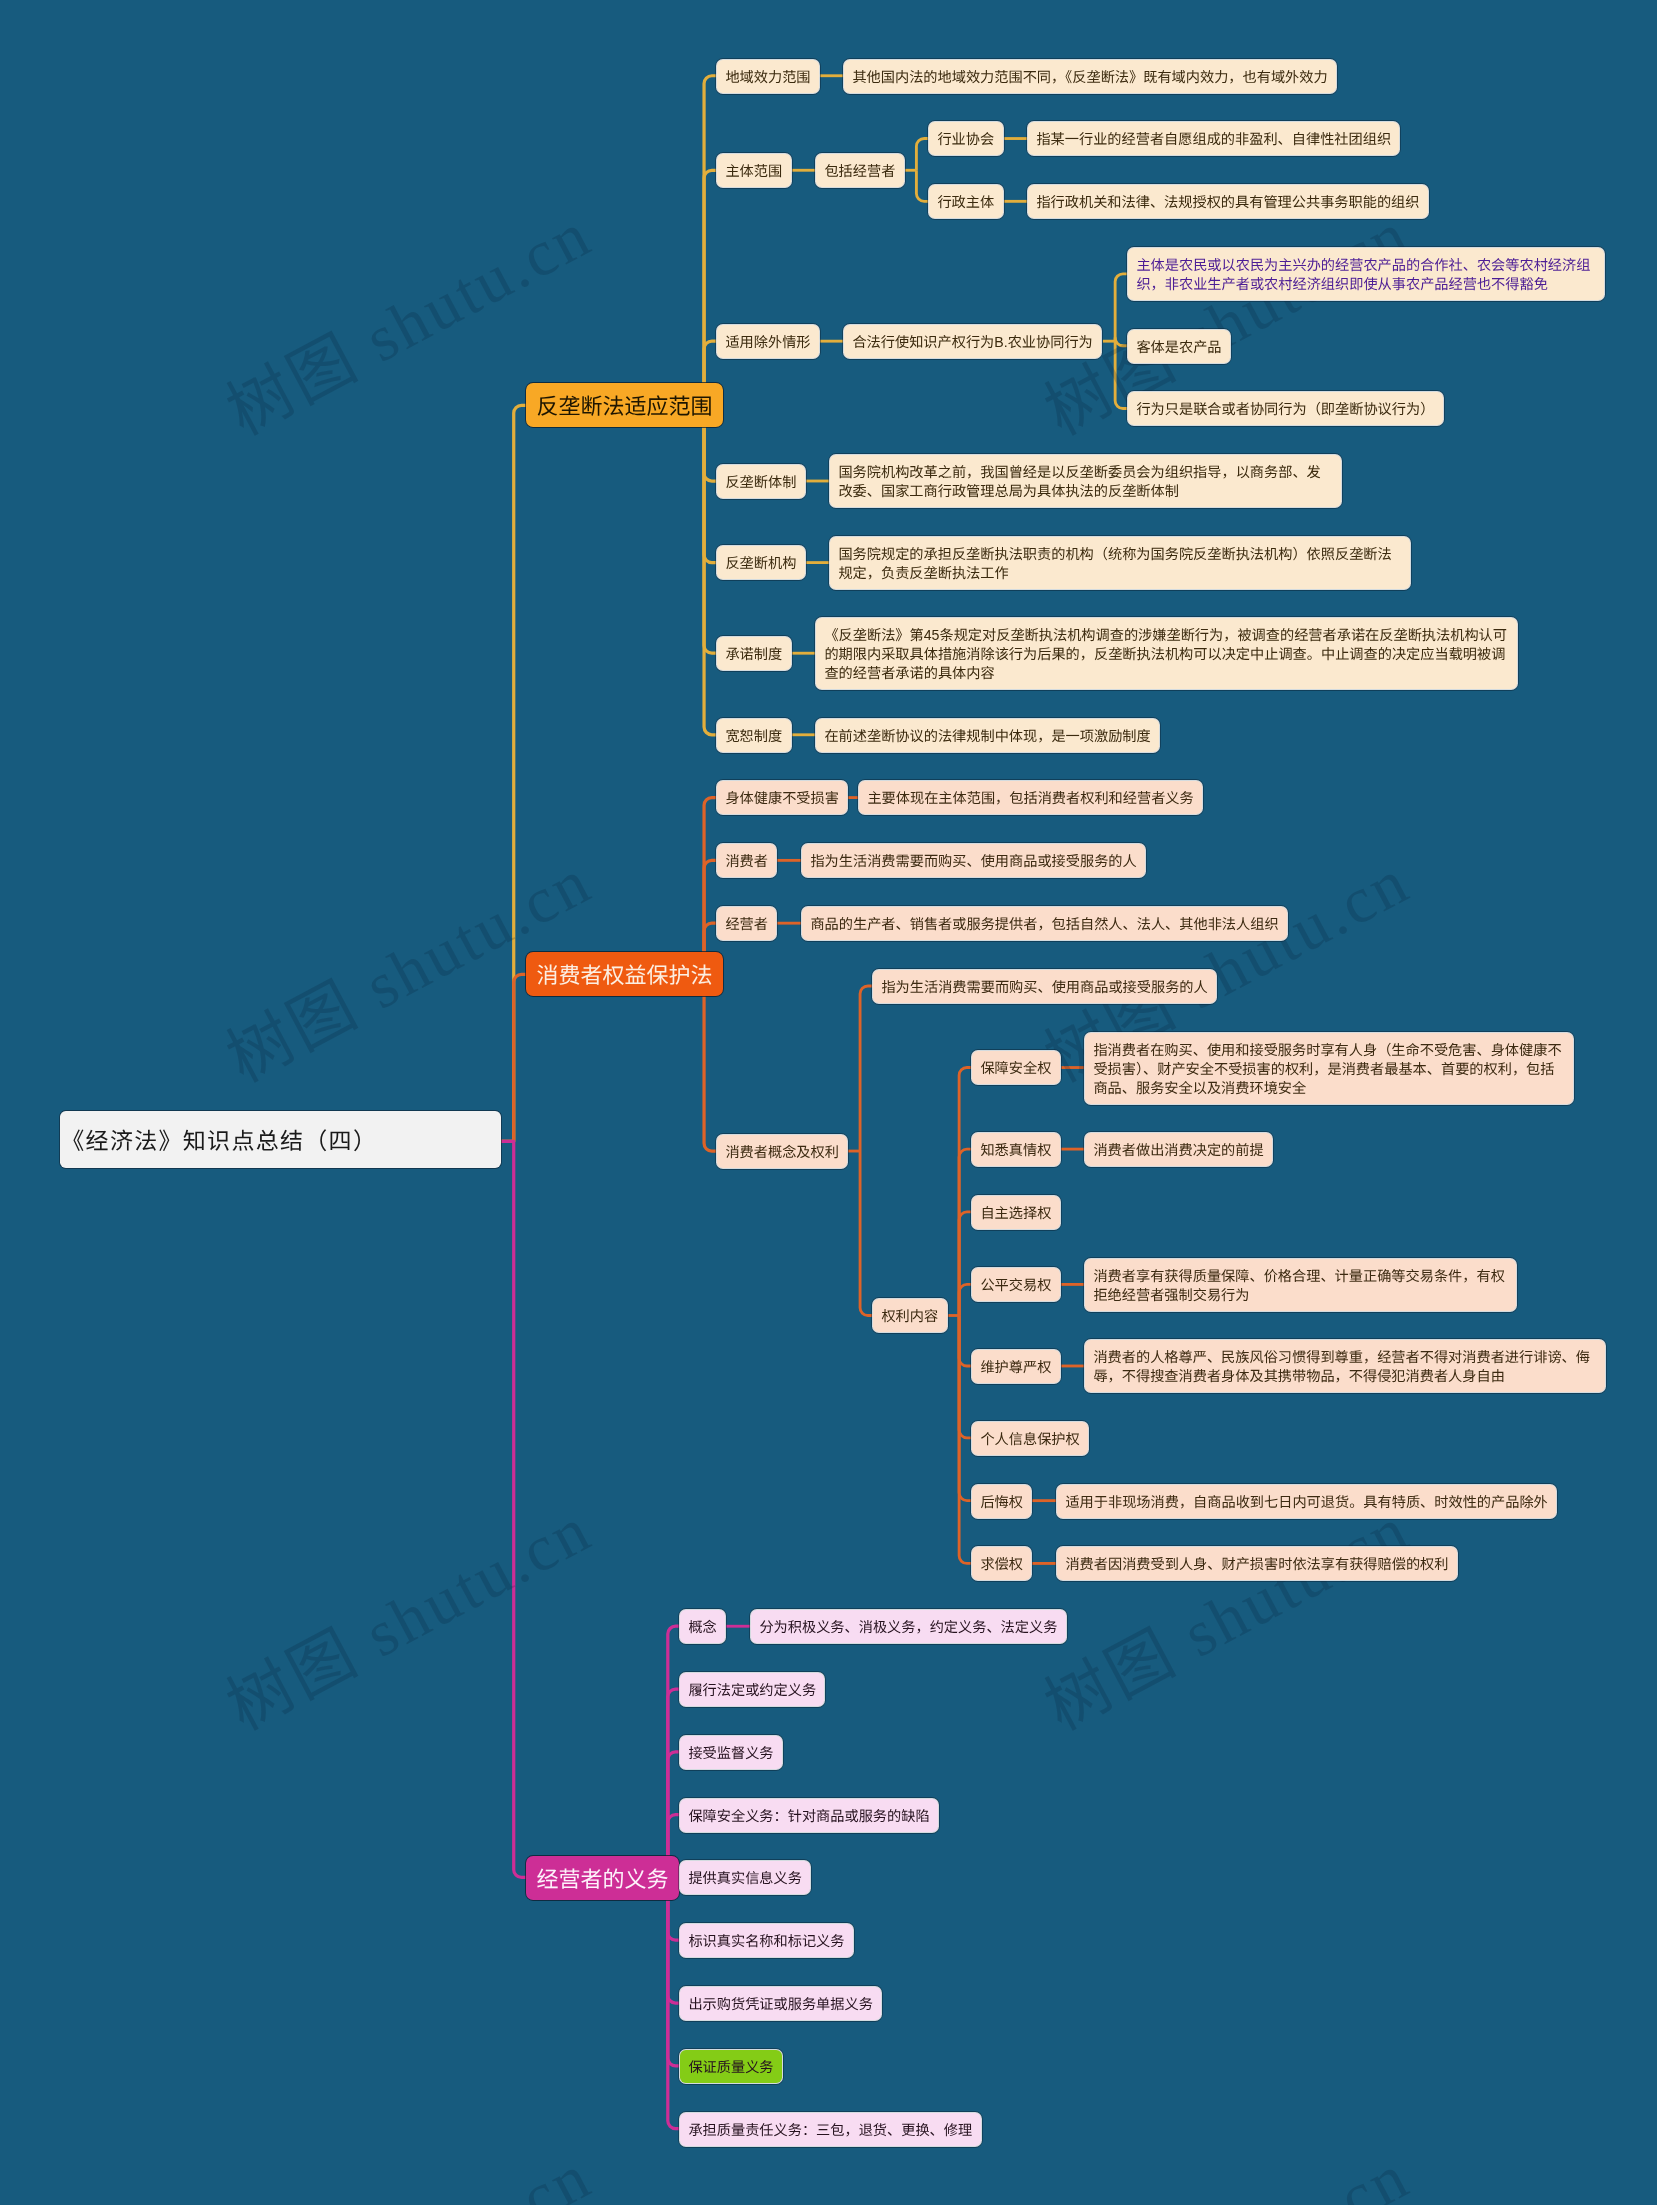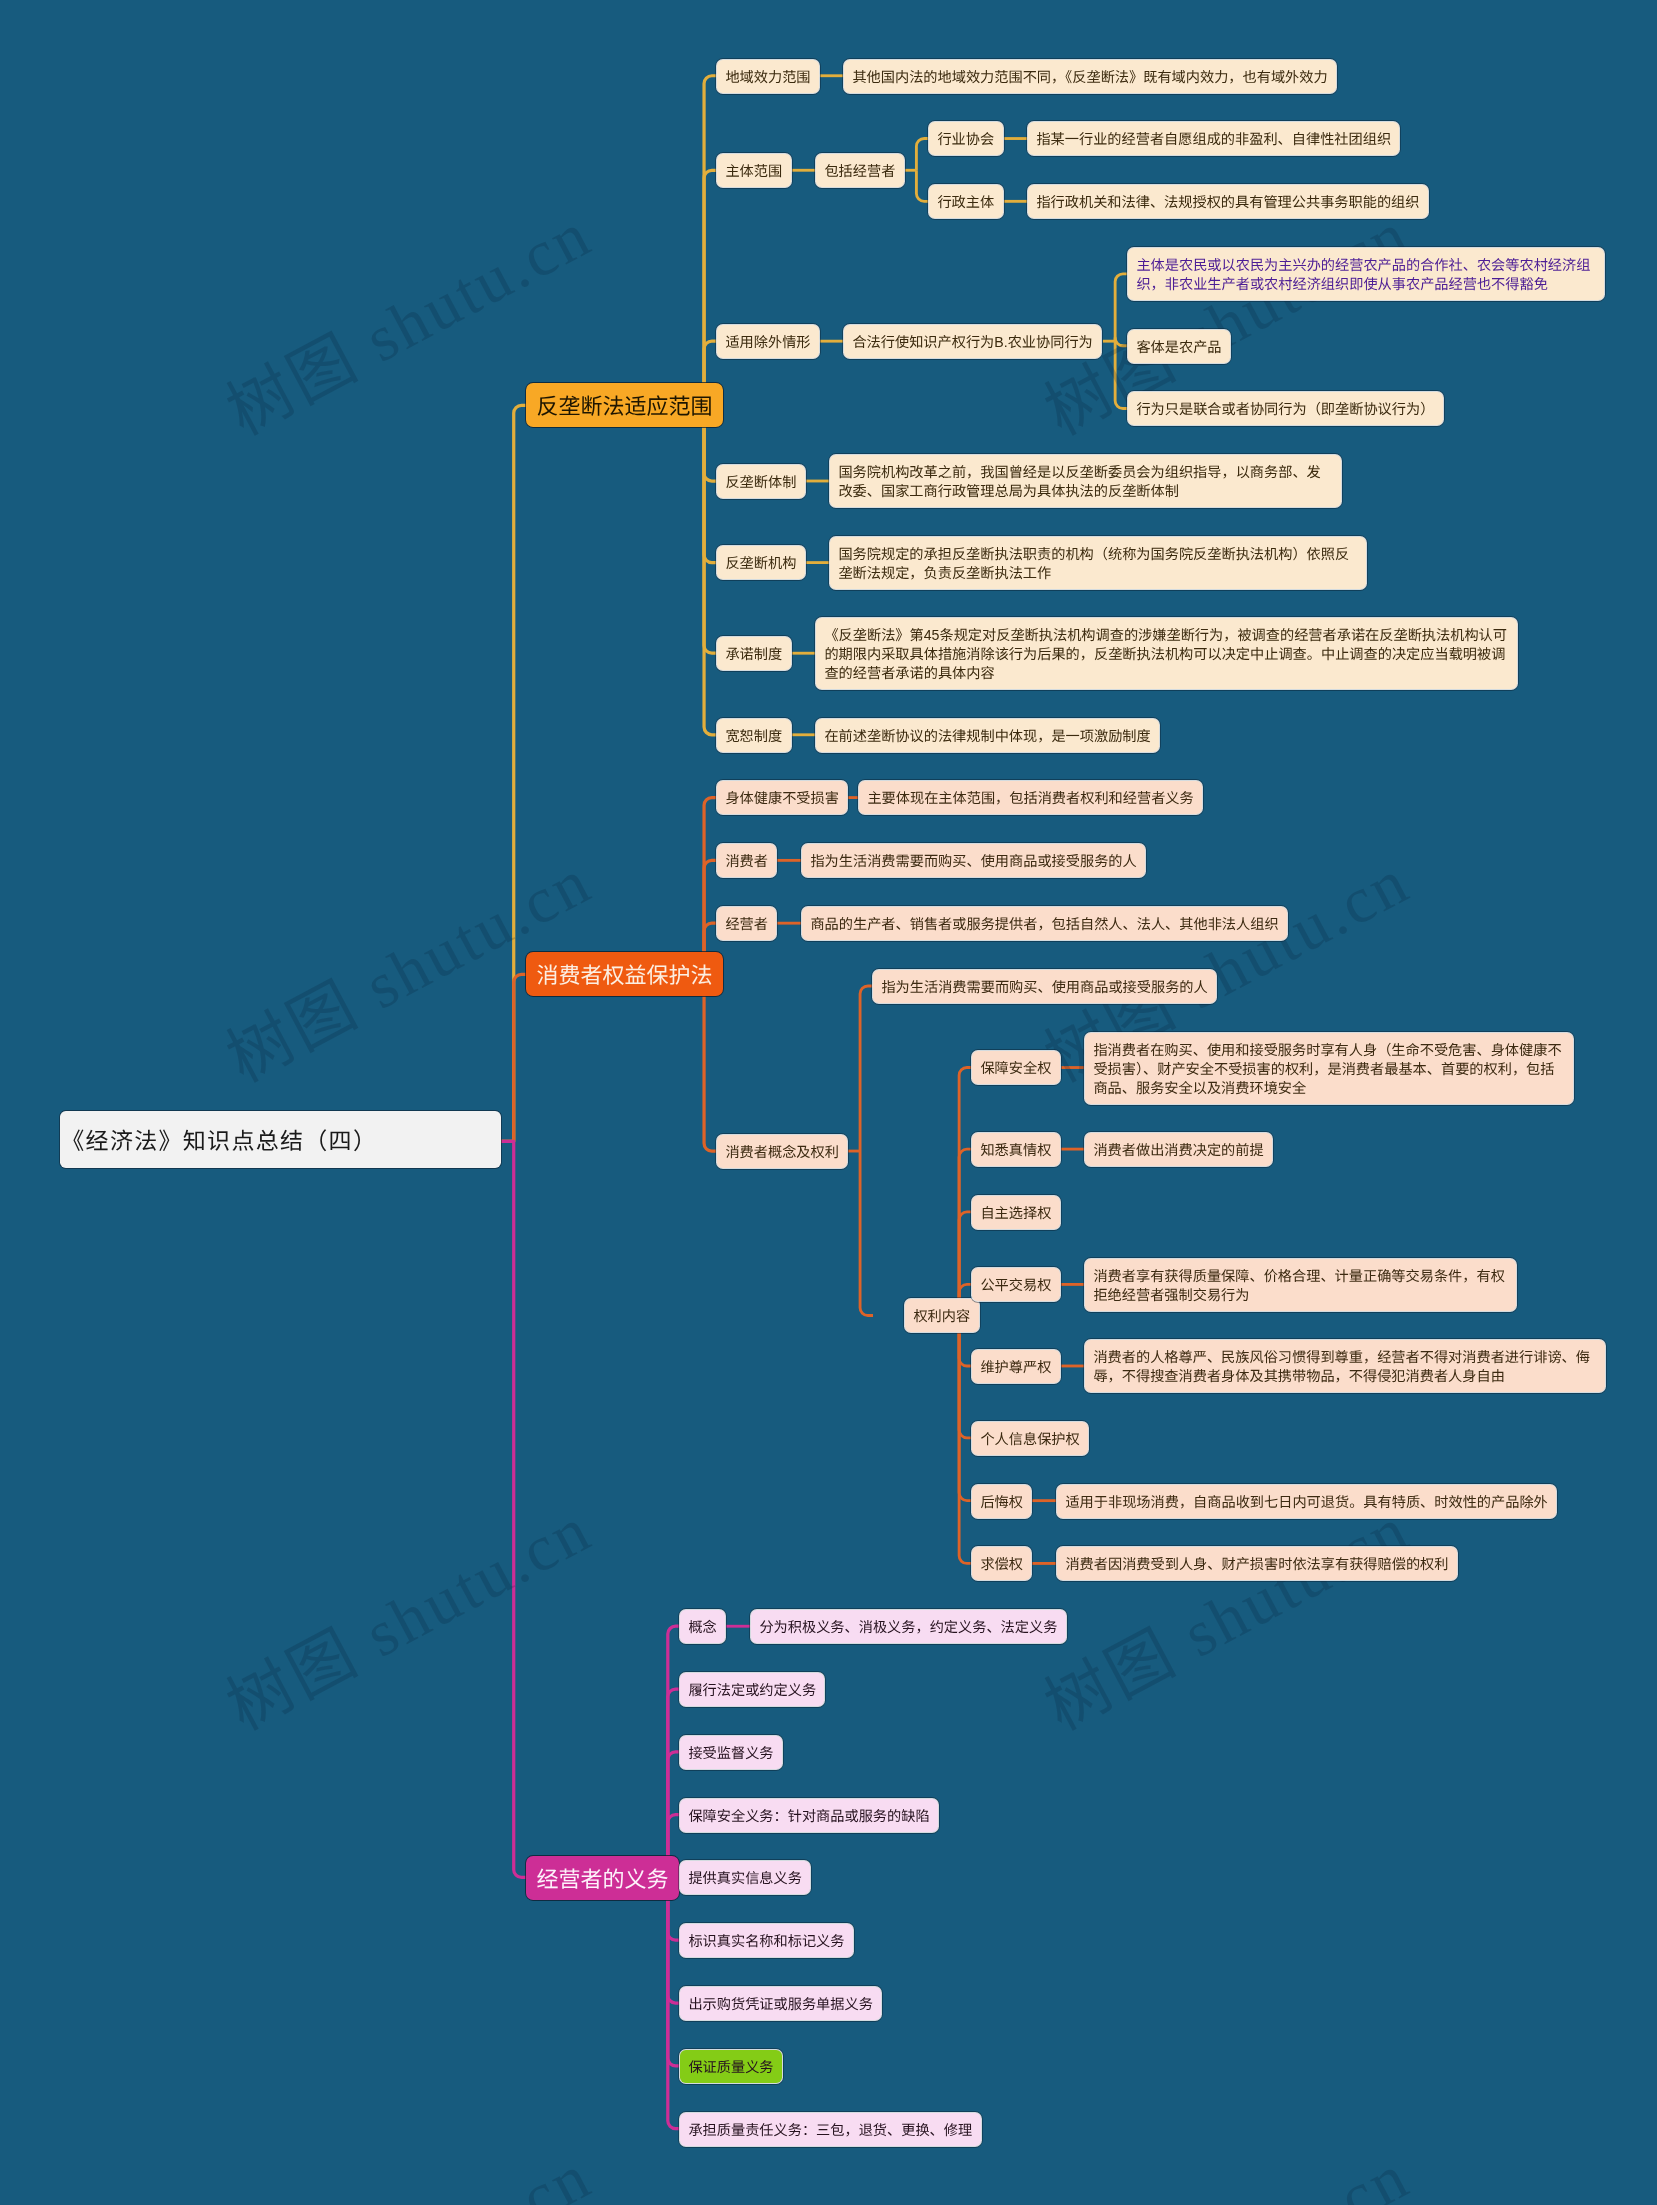--- a/index.html
+++ b/index.html
@@ -145,35 +145,35 @@
     <div class="node" style="background: rgb(251, 233, 207); color: rgb(59, 42, 14); left: 929px; top: 185px;"><span>行政主体</span></div>
     <div class="node" style="background: rgb(251, 233, 207); color: rgb(59, 42, 14); left: 1028px; top: 185px;"><span>指行政机关和法律、法规授权的具有管理公共事务职能的组织</span></div>
     <div class="node" style="background: rgb(251, 233, 207); color: rgb(59, 42, 14); left: 717px; top: 325px;"><span>适用除外情形</span></div>
     <div class="node" style="background: rgb(251, 233, 207); color: rgb(59, 42, 14); left: 844px; top: 325px;"><span>合法行使知识产权行为B.农业协同行为</span></div>
     <div class="node" style="background: rgb(251, 233, 207); color: #4c1d95; width: 476px; left: 1128px; top: 248px;"><span>主体是农民或以农民为主兴办的经营农产品的合作社、农会等农村经济组织，非农业生产者或农村经济组织即使从事农产品经营也不得豁免</span></div>
     <div class="node" style="background: rgb(251, 233, 207); color: rgb(59, 42, 14); left: 1128px; top: 330px;"><span>客体是农产品</span></div>
     <div class="node" style="background: rgb(251, 233, 207); color: rgb(59, 42, 14); left: 1128px; top: 392px;"><span>行为只是联合或者协同行为（即垄断协议行为）</span></div>
     <div class="node" style="background: rgb(251, 233, 207); color: rgb(59, 42, 14); left: 717px; top: 465px;"><span>反垄断体制</span></div>
     <div class="node" style="background: rgb(251, 233, 207); color: rgb(59, 42, 14); width: 511px; left: 830px; top: 455px;"><span>国务院机构改革之前，我国曾经是以反垄断委员会为组织指导，以商务部、发改委、国家工商行政管理总局为具体执法的反垄断体制</span></div>
     <div class="node" style="background: rgb(251, 233, 207); color: rgb(59, 42, 14); left: 717px; top: 546px;"><span>反垄断机构</span></div>
-    <div class="node" style="background: rgb(251, 233, 207); color: rgb(59, 42, 14); width: 536px; left: 830px; top: 537px;"><span>国务院规定的承担反垄断执法职责的机构（统称为国务院反垄断执法机构）依照反垄断法规定，负责反垄断执法工作</span></div>
+    <div class="node" style="background: rgb(251, 233, 207); color: rgb(59, 42, 14); width: 580px; left: 830px; top: 537px;"><span>国务院规定的承担反垄断执法职责的机构（统称为国务院反垄断执法机构）依照反垄断法规定，负责反垄断执法工作</span></div>
     <div class="node" style="background: rgb(251, 233, 207); color: rgb(59, 42, 14); left: 717px; top: 637px; text-align: center;"><span>承诺制度</span></div>
     <div class="node" style="background: rgb(251, 233, 207); color: rgb(59, 42, 14); width: 701px; left: 816px; top: 618px;"><span>《反垄断法》第45条规定对反垄断执法机构调查的涉嫌垄断行为，被调查的经营者承诺在反垄断执法机构认可的期限内采取具体措施消除该行为后果的，反垄断执法机构可以决定中止调查。中止调查的决定应当载明被调查的经营者承诺的具体内容</span></div>
     <div class="node" style="background: rgb(251, 233, 207); color: rgb(59, 42, 14); left: 717px; top: 719px;"><span>宽恕制度</span></div>
     <div class="node" style="background: rgb(251, 233, 207); color: rgb(59, 42, 14); left: 816px; top: 719px;"><span>在前述垄断协议的法律规制中体现，是一项激励制度</span></div>
     <div class="node topic" style="background: rgb(239, 90, 16); color: rgb(252, 239, 226); left: 526px; top: 952px;"><span>消费者权益保护法</span></div>
     <div class="node" style="background: rgb(251, 221, 203); color: rgb(60, 42, 17); left: 717px; top: 781px;"><span>身体健康不受损害</span></div>
     <div class="node" style="background: rgb(251, 221, 203); color: rgb(60, 42, 17); left: 859px; top: 781px;"><span>主要体现在主体范围，包括消费者权利和经营者义务</span></div>
     <div class="node" style="background: rgb(251, 221, 203); color: rgb(60, 42, 17); left: 717px; top: 844px;"><span>消费者</span></div>
     <div class="node" style="background: rgb(251, 221, 203); color: rgb(60, 42, 17); left: 802px; top: 844px;"><span>指为生活消费需要而购买、使用商品或接受服务的人</span></div>
     <div class="node" style="background: rgb(251, 221, 203); color: rgb(60, 42, 17); left: 717px; top: 907px;"><span>经营者</span></div>
     <div class="node" style="background: rgb(251, 221, 203); color: rgb(60, 42, 17); left: 802px; top: 907px;"><span>商品的生产者、销售者或服务提供者，包括自然人、法人、其他非法人组织</span></div>
     <div class="node" style="background: rgb(251, 221, 203); color: rgb(60, 42, 17); left: 717px; top: 1135px;"><span>消费者概念及权利</span></div>
     <div class="node" style="background: rgb(251, 221, 203); color: rgb(60, 42, 17); left: 873px; top: 970px;"><span>指为生活消费需要而购买、使用商品或接受服务的人</span></div>
-    <div class="node" style="background: rgb(251, 221, 203); color: rgb(60, 42, 17); left: 873px; top: 1299px; margin-left: 32px;"><span>权利内容</span></div>
+    <div class="node" style="background: rgb(251, 221, 203); color: rgb(60, 42, 17); left: 873px; top: 1299px;"><span>权利内容</span></div>
     <div class="node" style="background: rgb(251, 221, 203); color: rgb(60, 42, 17); left: 972px; top: 1051px;"><span>保障安全权</span></div>
     <div class="node" style="background: rgb(251, 221, 203); color: rgb(60, 42, 17); width: 488px; left: 1085px; top: 1033px;"><span>指消费者在购买、使用和接受服务时享有人身（生命不受危害、身体健康不受损害）、财产安全不受损害的权利，是消费者最基本、首要的权利，包括商品、服务安全以及消费环境安全</span></div>
     <div class="node" style="background: rgb(251, 221, 203); color: rgb(60, 42, 17); left: 972px; top: 1133px;"><span>知悉真情权</span></div>
     <div class="node" style="background: rgb(251, 221, 203); color: rgb(60, 42, 17); left: 1085px; top: 1133px;"><span>消费者做出消费决定的前提</span></div>
     <div class="node" style="background: rgb(251, 221, 203); color: rgb(60, 42, 17); left: 972px; top: 1196px;"><span>自主选择权</span></div>
     <div class="node" style="background: rgb(251, 221, 203); color: rgb(60, 42, 17); left: 972px; top: 1268px;"><span>公平交易权</span></div>
     <div class="node" style="background: rgb(251, 221, 203); color: rgb(60, 42, 17); width: 431px; left: 1085px; top: 1259px;"><span>消费者享有获得质量保障、价格合理、计量正确等交易条件，有权拒绝经营者强制交易行为</span></div>
     <div class="node" style="background: rgb(251, 221, 203); color: rgb(60, 42, 17); left: 972px; top: 1350px;"><span>维护尊严权</span></div>
     <div class="node" style="background: rgb(251, 221, 203); color: rgb(60, 42, 17); width: 520px; left: 1085px; top: 1340px;"><span>消费者的人格尊严、民族风俗习惯得到尊重，经营者不得对消费者进行诽谤、侮辱，不得搜查消费者身体及其携带物品，不得侵犯消费者人身自由</span></div>
     <div class="node" style="background: rgb(251, 221, 203); color: rgb(60, 42, 17); left: 972px; top: 1422px;"><span>个人信息保护权</span></div>

